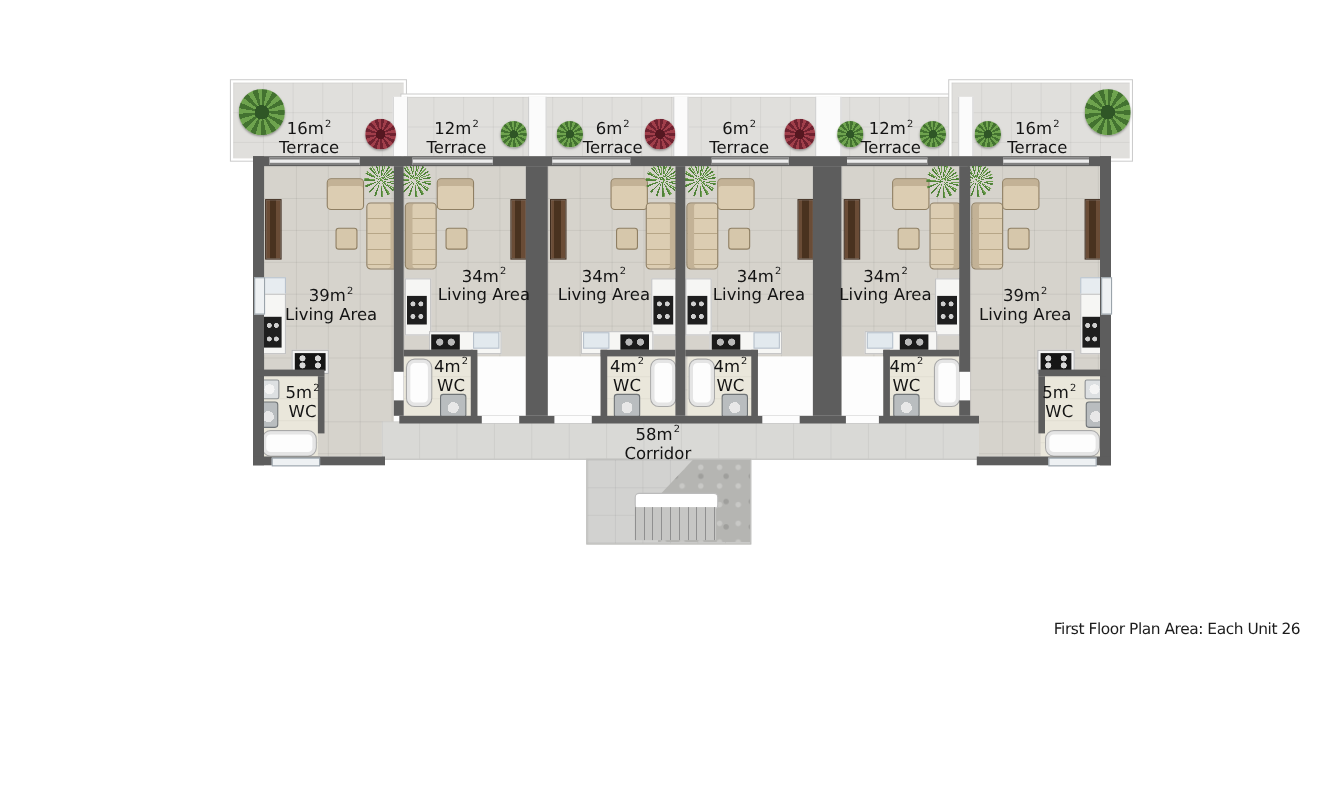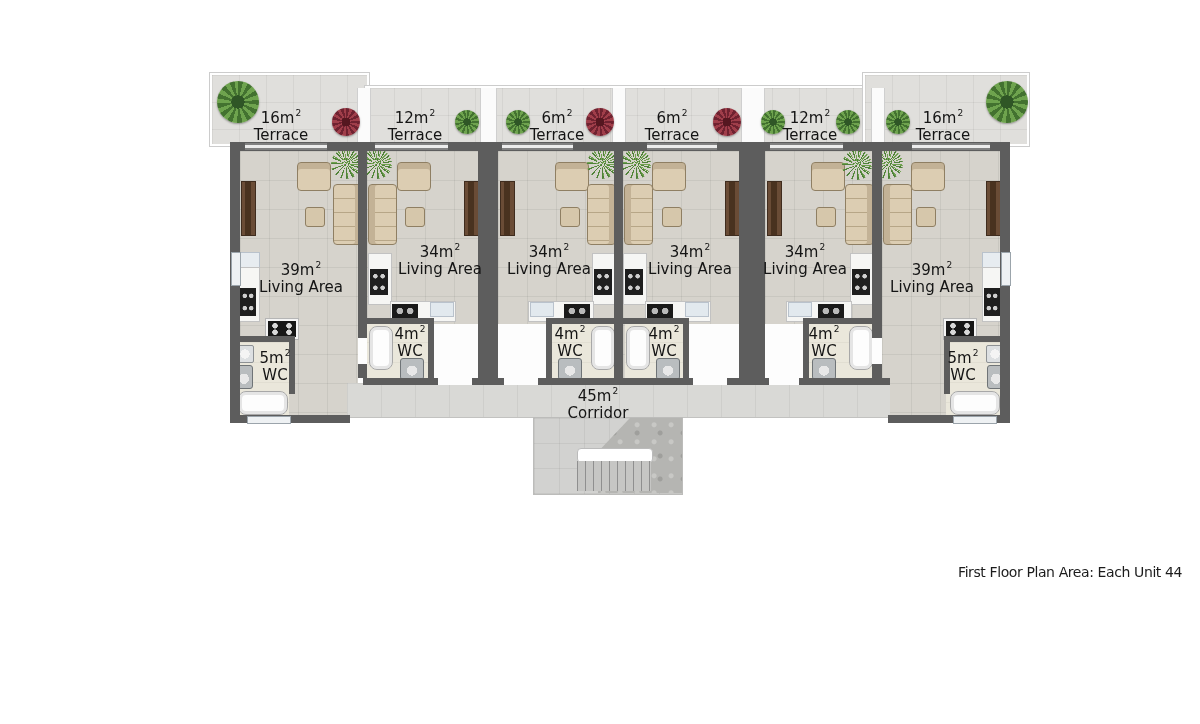--- a/index.html
+++ b/index.html
@@ -333,19 +333,19 @@
   <div class="lbl" style="left:824px;top:322px">
     <div><span>4m</span><sup>2</sup></div>
     <div>WC</div>
   </div>
   <div class="lbl" style="left:963px;top:346px">
     <div><span>5m</span><sup>2</sup></div>
     <div>WC</div>
   </div>
 
   <div class="lbl" style="left:598px;top:384px">
-    <div><span>45m</span><sup>2</sup></div>
+    <div><span>58m</span><sup>2</sup></div>
     <div>Corridor</div>
   </div>
 
-  <div class="caption" style="left:958px;top:564px">First Floor Plan Area: Each Unit 44</div>
+  <div class="caption" style="left:958px;top:564px">First Floor Plan Area: Each Unit 26</div>
 
 </div>
 
 </body></html>

